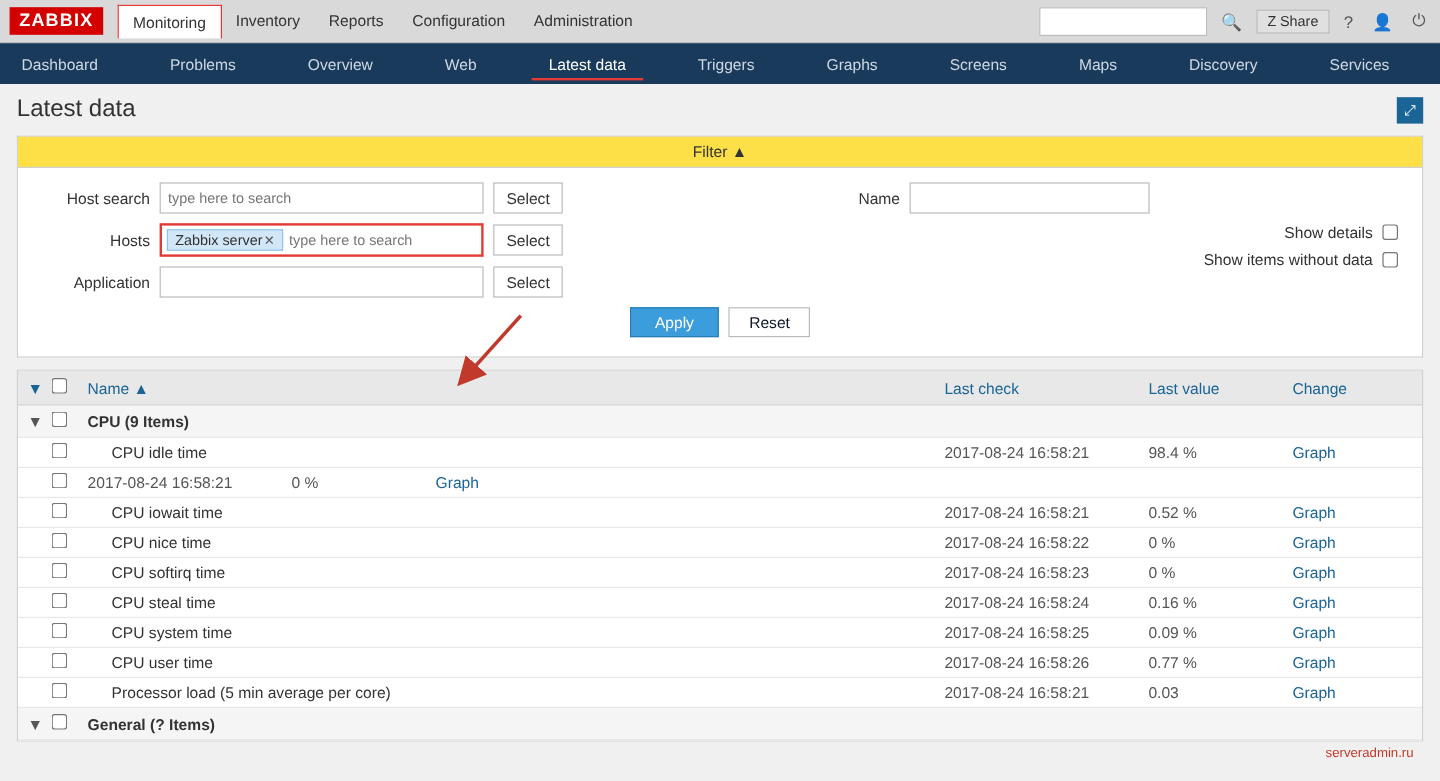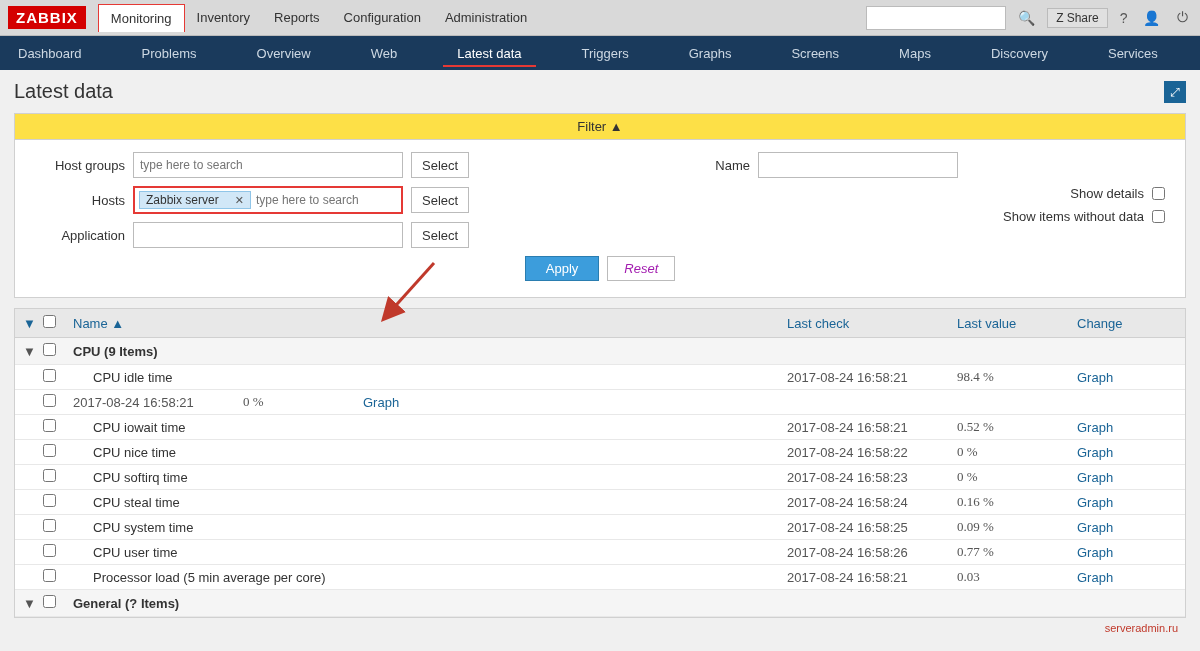--- a/index.html
+++ b/index.html
@@ -203,21 +203,21 @@
       flex-wrap: wrap;
       gap: 3px;
     }
     .host-tag {
       background: #d1e7f7;
       border: 1px solid #90c5e8;
       padding: 1px 6px;
       font-size: 12px;
       display: flex;
       align-items: center;
-      gap: 16px;
+      gap: 1px;
       color: #333;
     }
     .host-tag-close {
       cursor: pointer;
       color: #555;
       font-size: 11px;
     }
     .host-input-inner {
       border: none;
       outline: none;
@@ -264,26 +264,25 @@
     .btn-apply {
       background: #3c9ddc;
       color: #fff;
       border: 1px solid #2a7db0;
       padding: 4px 20px;
       cursor: pointer;
       font-size: 13px;
     }
     .btn-reset {
       background: #fff;
-      color: #a21caf;
+      color: #0f172a;
       border: 1px solid #bbb;
       padding: 4px 16px;
       cursor: pointer;
       font-size: 13px;
-      font-style: italic;
     }
 
     
     .data-table {
       background: #fff;
       border: 1px solid #d0d0d0;
       width: 100%;
     }
     .table-header-row {
       background: #e8e8e8;
@@ -319,21 +318,21 @@
     .data-row {
       display: flex;
       align-items: center;
       border-bottom: 1px solid #e8e8e8;
       padding: 4px 8px;
     }
     .data-row .check-col { width: 30px; }
     .data-row .arrow-col { width: 20px; }
     .data-row .name-col { flex: 1; font-size: 13px; color: #333; padding-left: 20px; }
     .data-row .col-last-check { width: 170px; font-size: 13px; color: #555; }
-    .data-row .col-last-value { width: 120px; font-size: 13px; color: #555; font-family: Liberation Serif, serif; }
+    .data-row .col-last-value { width: 120px; font-size: 13px; color: #555; }
     .data-row .col-change { width: 100px; font-size: 13px; }
     .graph-link { color: #1a6496; text-decoration: none; cursor: pointer; }
 
     
     .watermark {
       text-align: right;
       font-size: 11px;
       color: #c0392b;
       padding: 4px 8px;
     }
@@ -393,21 +392,21 @@
     <div class="filter-panel">
       <div class="filter-header">
         <span>Filter ▲</span>
       </div>
       <div class="filter-body">
         <div class="filter-row">
 
           <div class="filter-left">
 
             <div class="filter-field">
-              <span class="filter-label">Host groups</span>
+              <span class="filter-label">Host search</span>
               <input class="filter-input filter-input-wide" type="text" placeholder="type here to search" style="">
               <button class="select-btn">Select</button>
             </div>
 
             <div class="filter-field">
               <span class="filter-label">Hosts</span>
               <div class="host-tag-container">
                 <div class="host-tag">
                   <span>Zabbix server</span>
                   <span class="host-tag-close">✕</span>

